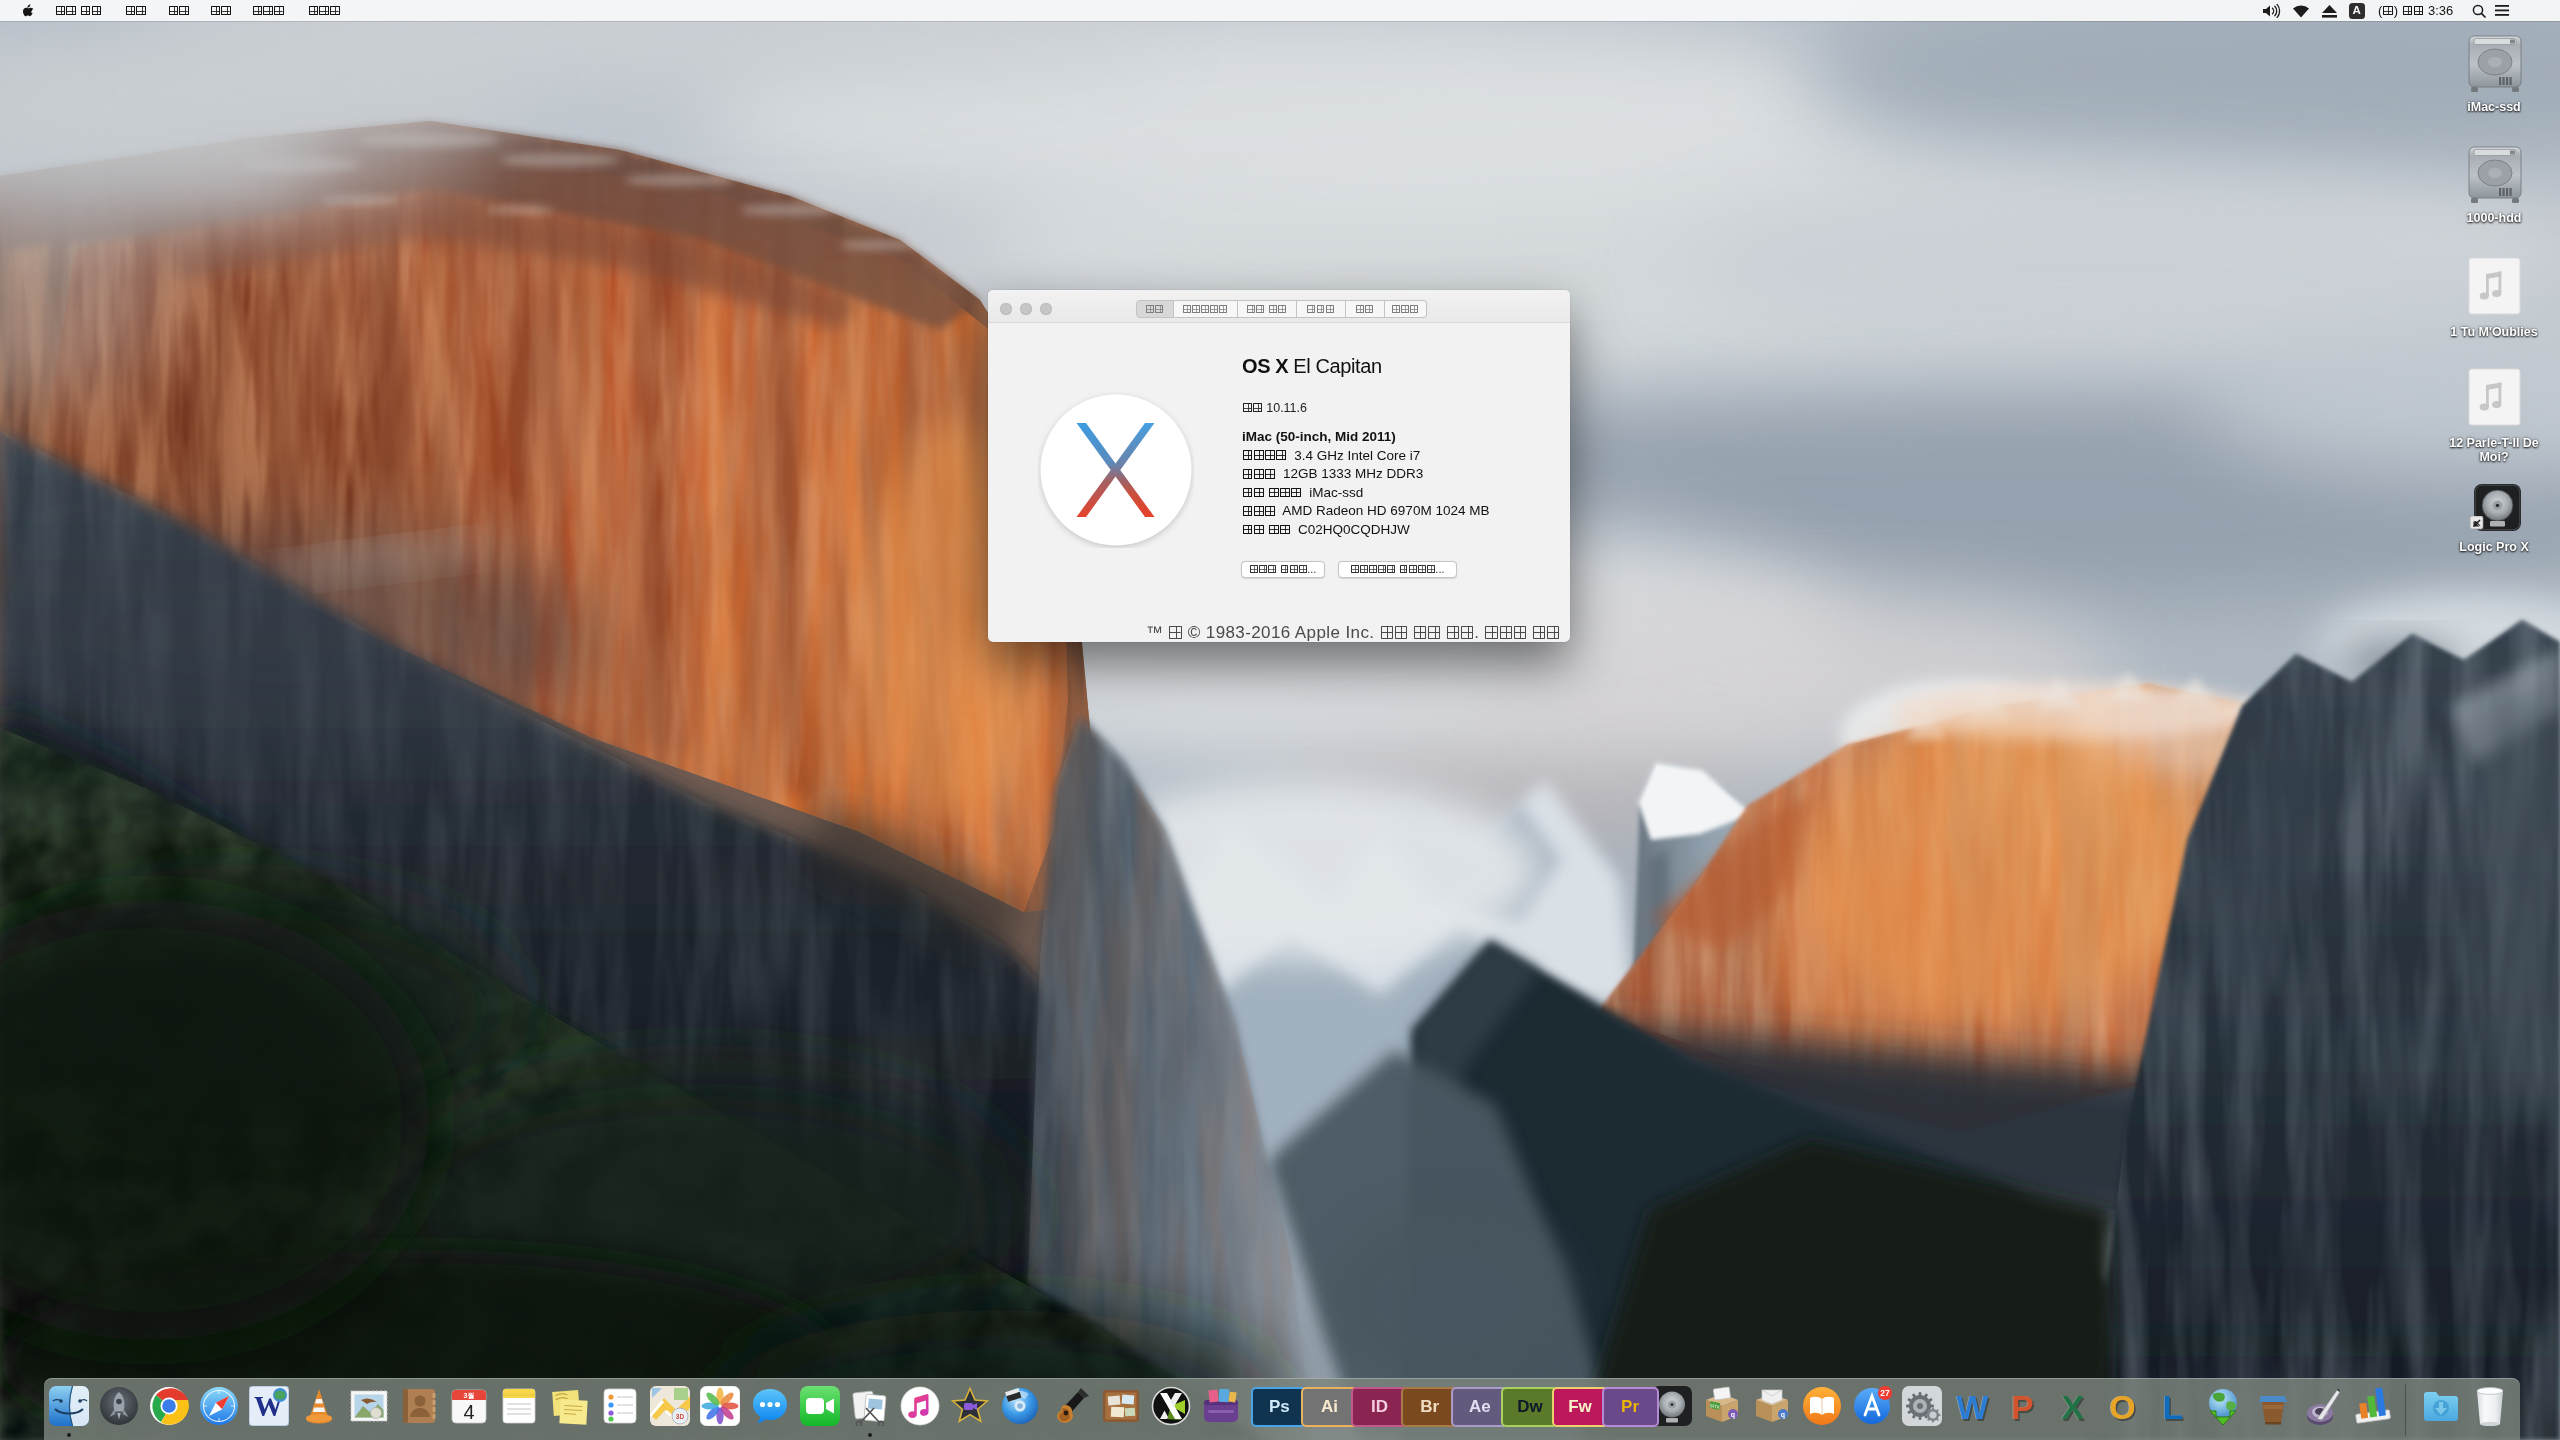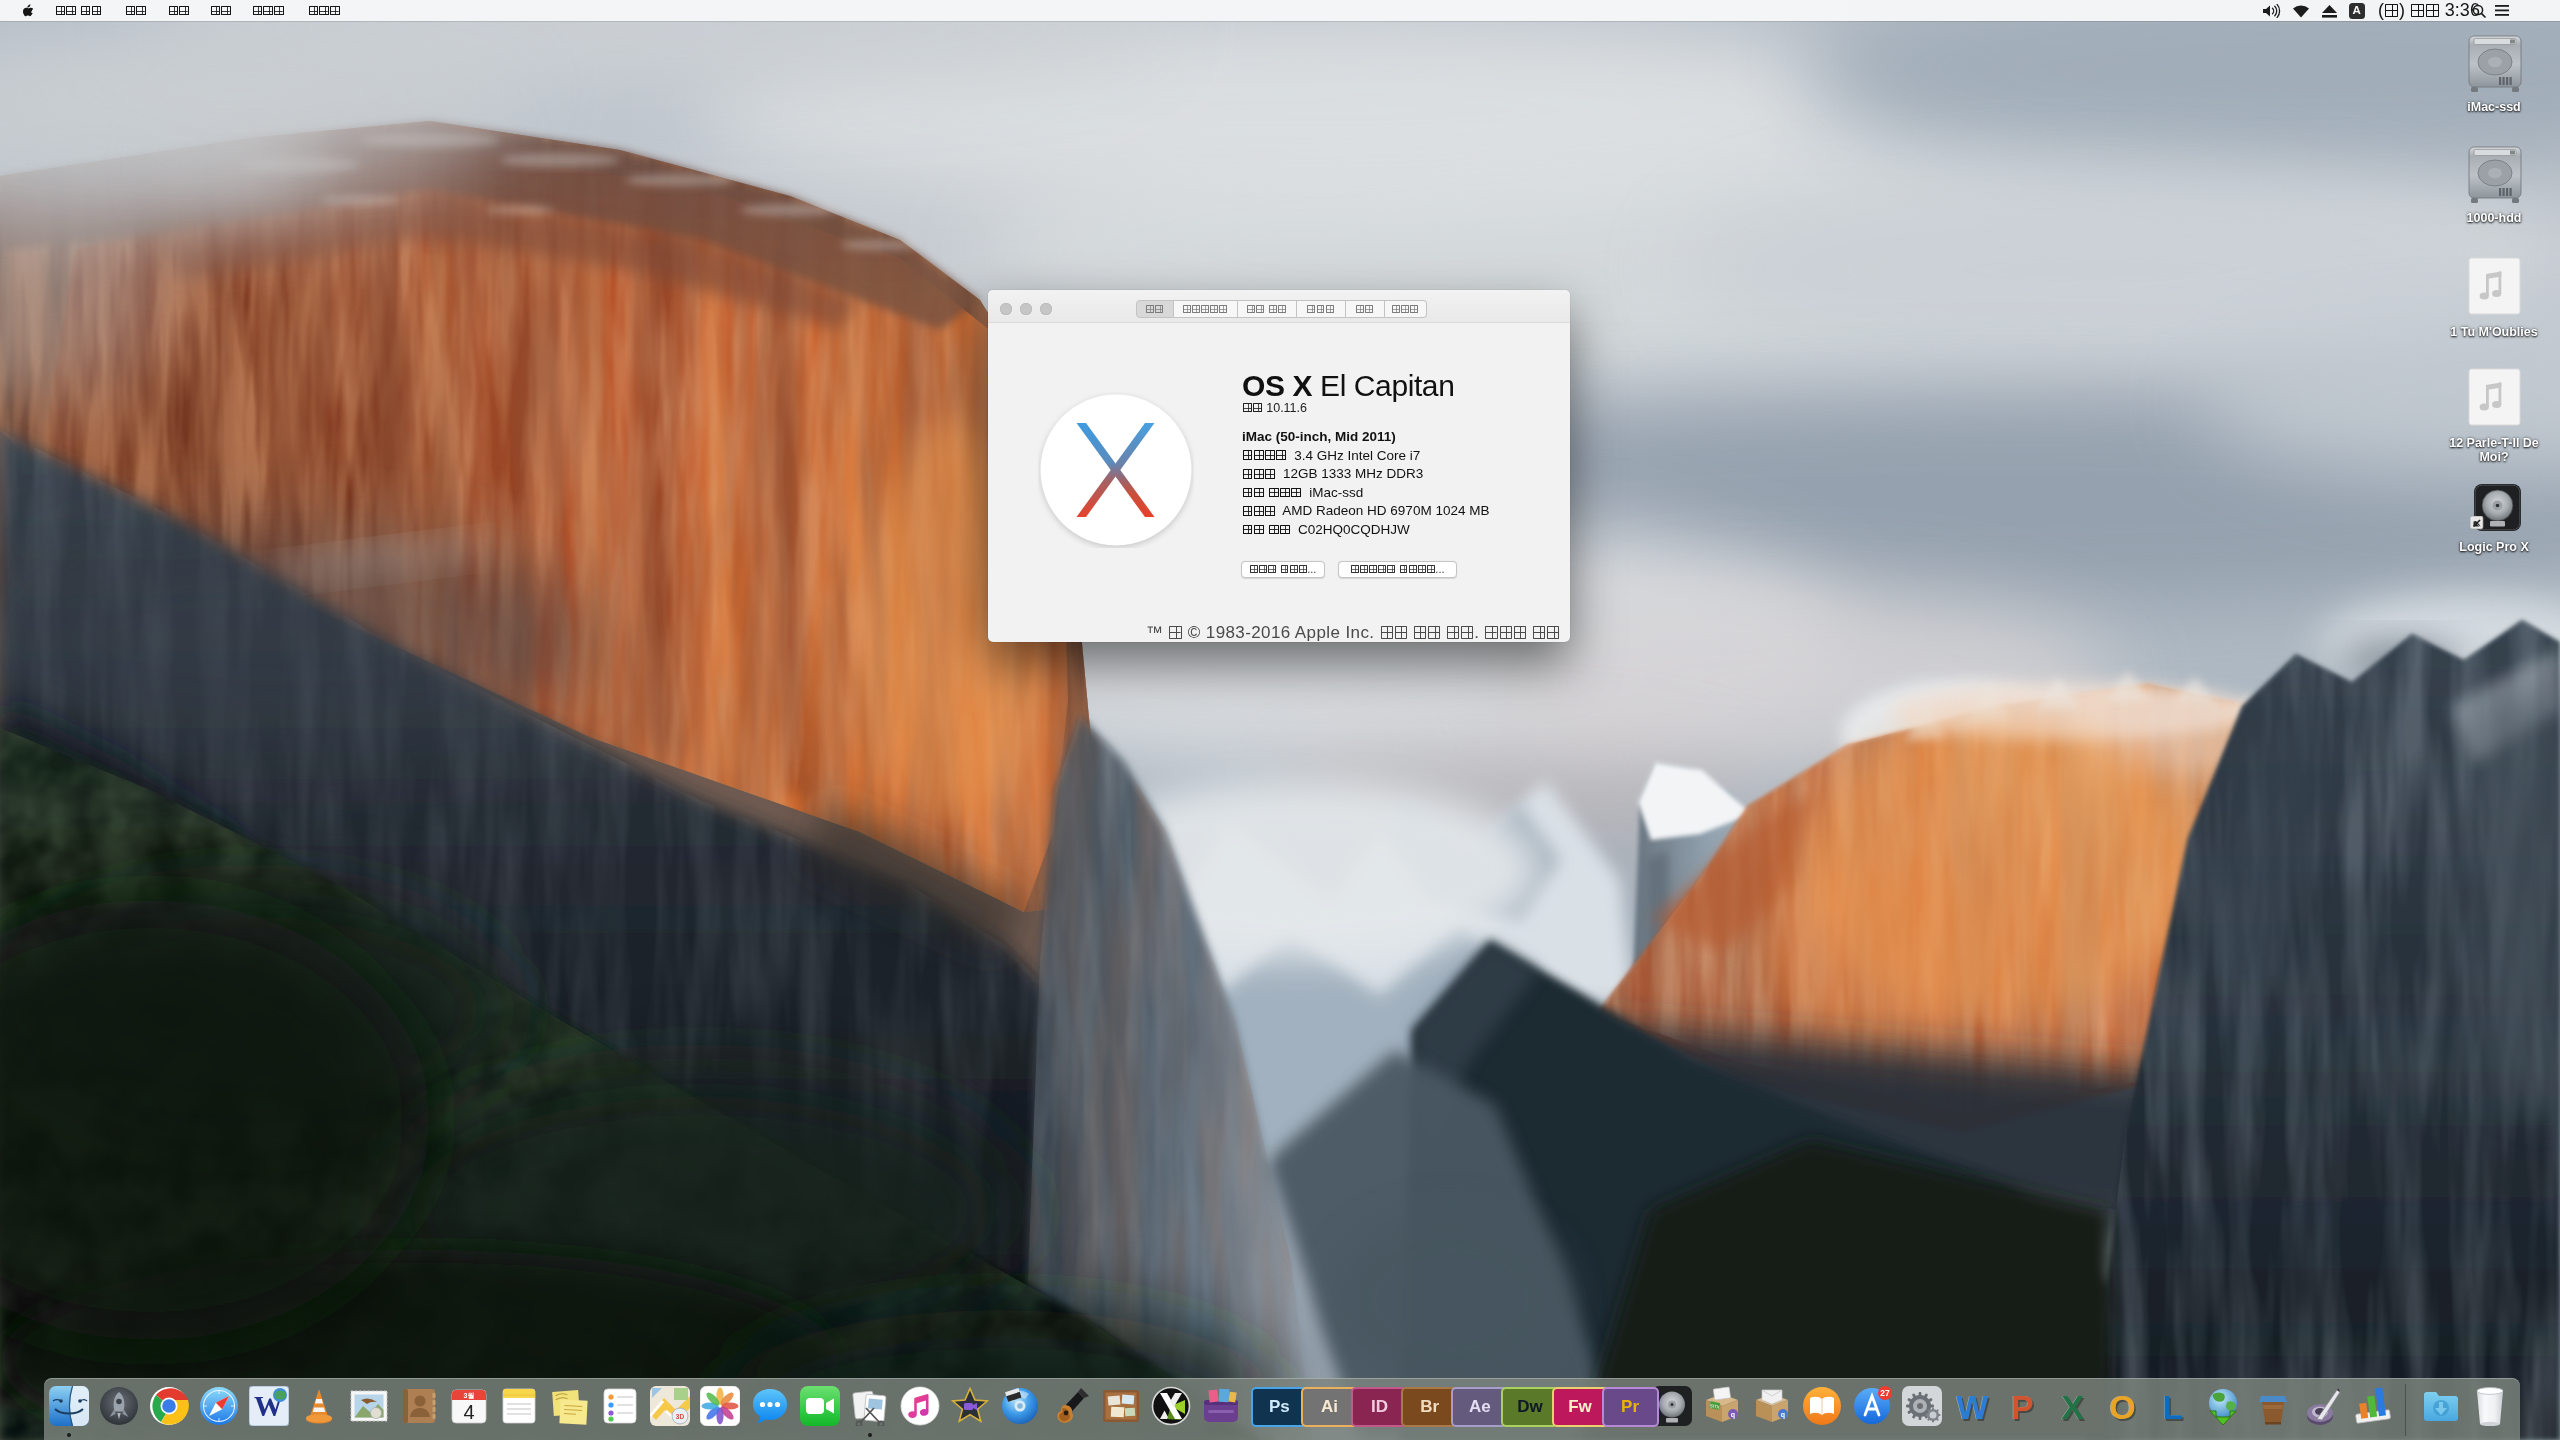--- a/index.html
+++ b/index.html
@@ -294,21 +294,21 @@
         <path d="M9.5 4.2a4 4 0 0 1 0 5.6M11.8 2.2a7 7 0 0 1 0 9.6M14.1.4a10 10 0 0 1 0 13.2" stroke="#1c1c1c" stroke-width="1.3" fill="none" stroke-linecap="round"></path>
       </svg>
 <svg class="abs" style="left:2292px;top:4.5px" width="18" height="13" viewBox="0 0 18 13">
         <path d="M9 12.6L1 3.5A12.3 12.3 0 0 1 17 3.5z" fill="#1c1c1c"></path>
       </svg>
 <svg class="abs" style="left:2322px;top:4.5px" width="15" height="13" viewBox="0 0 15 13">
         <path d="M7.5 0L15 8H0z" fill="#1c1c1c"></path>
         <rect x="0" y="10" width="15" height="2.6" fill="#1c1c1c"></rect>
       </svg>
 <div class="abs" style="left:2349px;top:3px;width:15.5px;height:15.5px;border-radius:3.5px;background:#2e2e2e;color:#f6f6f6;font-size:11.5px;font-weight:700;text-align:center;line-height:15.5px">A</div>
-<span class="mi" style="left:2378px;font-size:18px">(<i class="h" style="margin:0 1px"></i>) <i class="h" style="margin:0 1px"></i><i class="h" style="margin:0 1px"></i> 3:36</span>
+<span class="mi" style="left:2378px;font-size:13px">(<i class="h" style="margin:0 1px"></i>) <i class="h" style="margin:0 1px"></i><i class="h" style="margin:0 1px"></i> 3:36</span>
 <svg class="abs" style="left:2472px;top:4px" width="14" height="14" viewBox="0 0 14 14">
         <circle cx="6" cy="6" r="4.6" stroke="#1c1c1c" stroke-width="1.5" fill="none"></circle>
         <path d="M9.4 9.4L13 13" stroke="#1c1c1c" stroke-width="1.7" stroke-linecap="round"></path>
       </svg>
 <svg class="abs" style="left:2495px;top:5px" width="14" height="11" viewBox="0 0 14 11">
         <g fill="#1c1c1c">
           <rect width="14" height="1.8"></rect>
           <rect y="4.5" width="14" height="1.8"></rect>
           <rect y="9" width="14" height="1.8"></rect>
           <rect x="-2" y="0" width="1" height="0"></rect>
@@ -345,21 +345,21 @@
           <stop offset=".45" stop-color="#6b81a8"></stop>
 <stop offset=".62" stop-color="#a66062"></stop>
           <stop offset="1" stop-color="#e5432c"></stop>
         </linearGradient>
       </defs>
 <circle cx="78" cy="78" r="75.5" fill="#fff" filter="drop-shadow(0 2px 3px rgba(0,0,0,.18))"></circle>
 <path d="M38.5 31 L48 31 L116.5 125 L107 125 Z" fill="url(#xg1)"></path>
 <path d="M107 31 L116.5 31 L48 125 L38.5 125 Z" fill="url(#xg2)"></path>
 </svg>
 
-<div class="abs" style="left:1242px;top:369px;font-size:30px;letter-spacing:-.4px;color:#111"><b>OS X</b> El Capitan</div>
+<div class="abs" style="left:1242px;top:355px;font-size:20px;letter-spacing:-.4px;color:#111"><b>OS X</b> El Capitan</div>
 <div class="abs" style="left:1242px;top:401px;font-size:12.5px;color:#222"><i class="h"></i><i class="h"></i> 10.11.6</div>
 <div class="abs" style="left:1242px;top:428px;font-size:13.5px;color:#111;line-height:18.6px">
 <div style="font-weight:700">iMac (50-inch, Mid 2011)</div>
 <div><b><i class="h"></i><i class="h"></i><i class="h"></i><i class="h"></i></b>&nbsp; 3.4 GHz Intel Core i7</div>
 <div><b><i class="h"></i><i class="h"></i><i class="h"></i></b>&nbsp; 12GB 1333 MHz DDR3</div>
 <div><b><i class="h"></i><i class="h"></i> <i class="h"></i><i class="h"></i><i class="h"></i></b>&nbsp; iMac-ssd</div>
 <div><b><i class="h"></i><i class="h"></i><i class="h"></i></b>&nbsp; AMD Radeon HD 6970M 1024 MB</div>
 <div><b><i class="h"></i><i class="h"></i> <i class="h"></i><i class="h"></i></b>&nbsp; C02HQ0CQDHJW</div>
 </div>
 <div class="abs" style="left:1241px;top:561px;width:84px;height:17px;background:#fff;border:1px solid #c5c5c5;border-radius:4px;font-size:11px;color:#333;text-align:center;line-height:15px;box-shadow:0 .5px 1px rgba(0,0,0,.12)"><i class="h"></i><i class="h"></i><i class="h"></i> <i class="h"></i><i class="h"></i><i class="h"></i>...</div>

